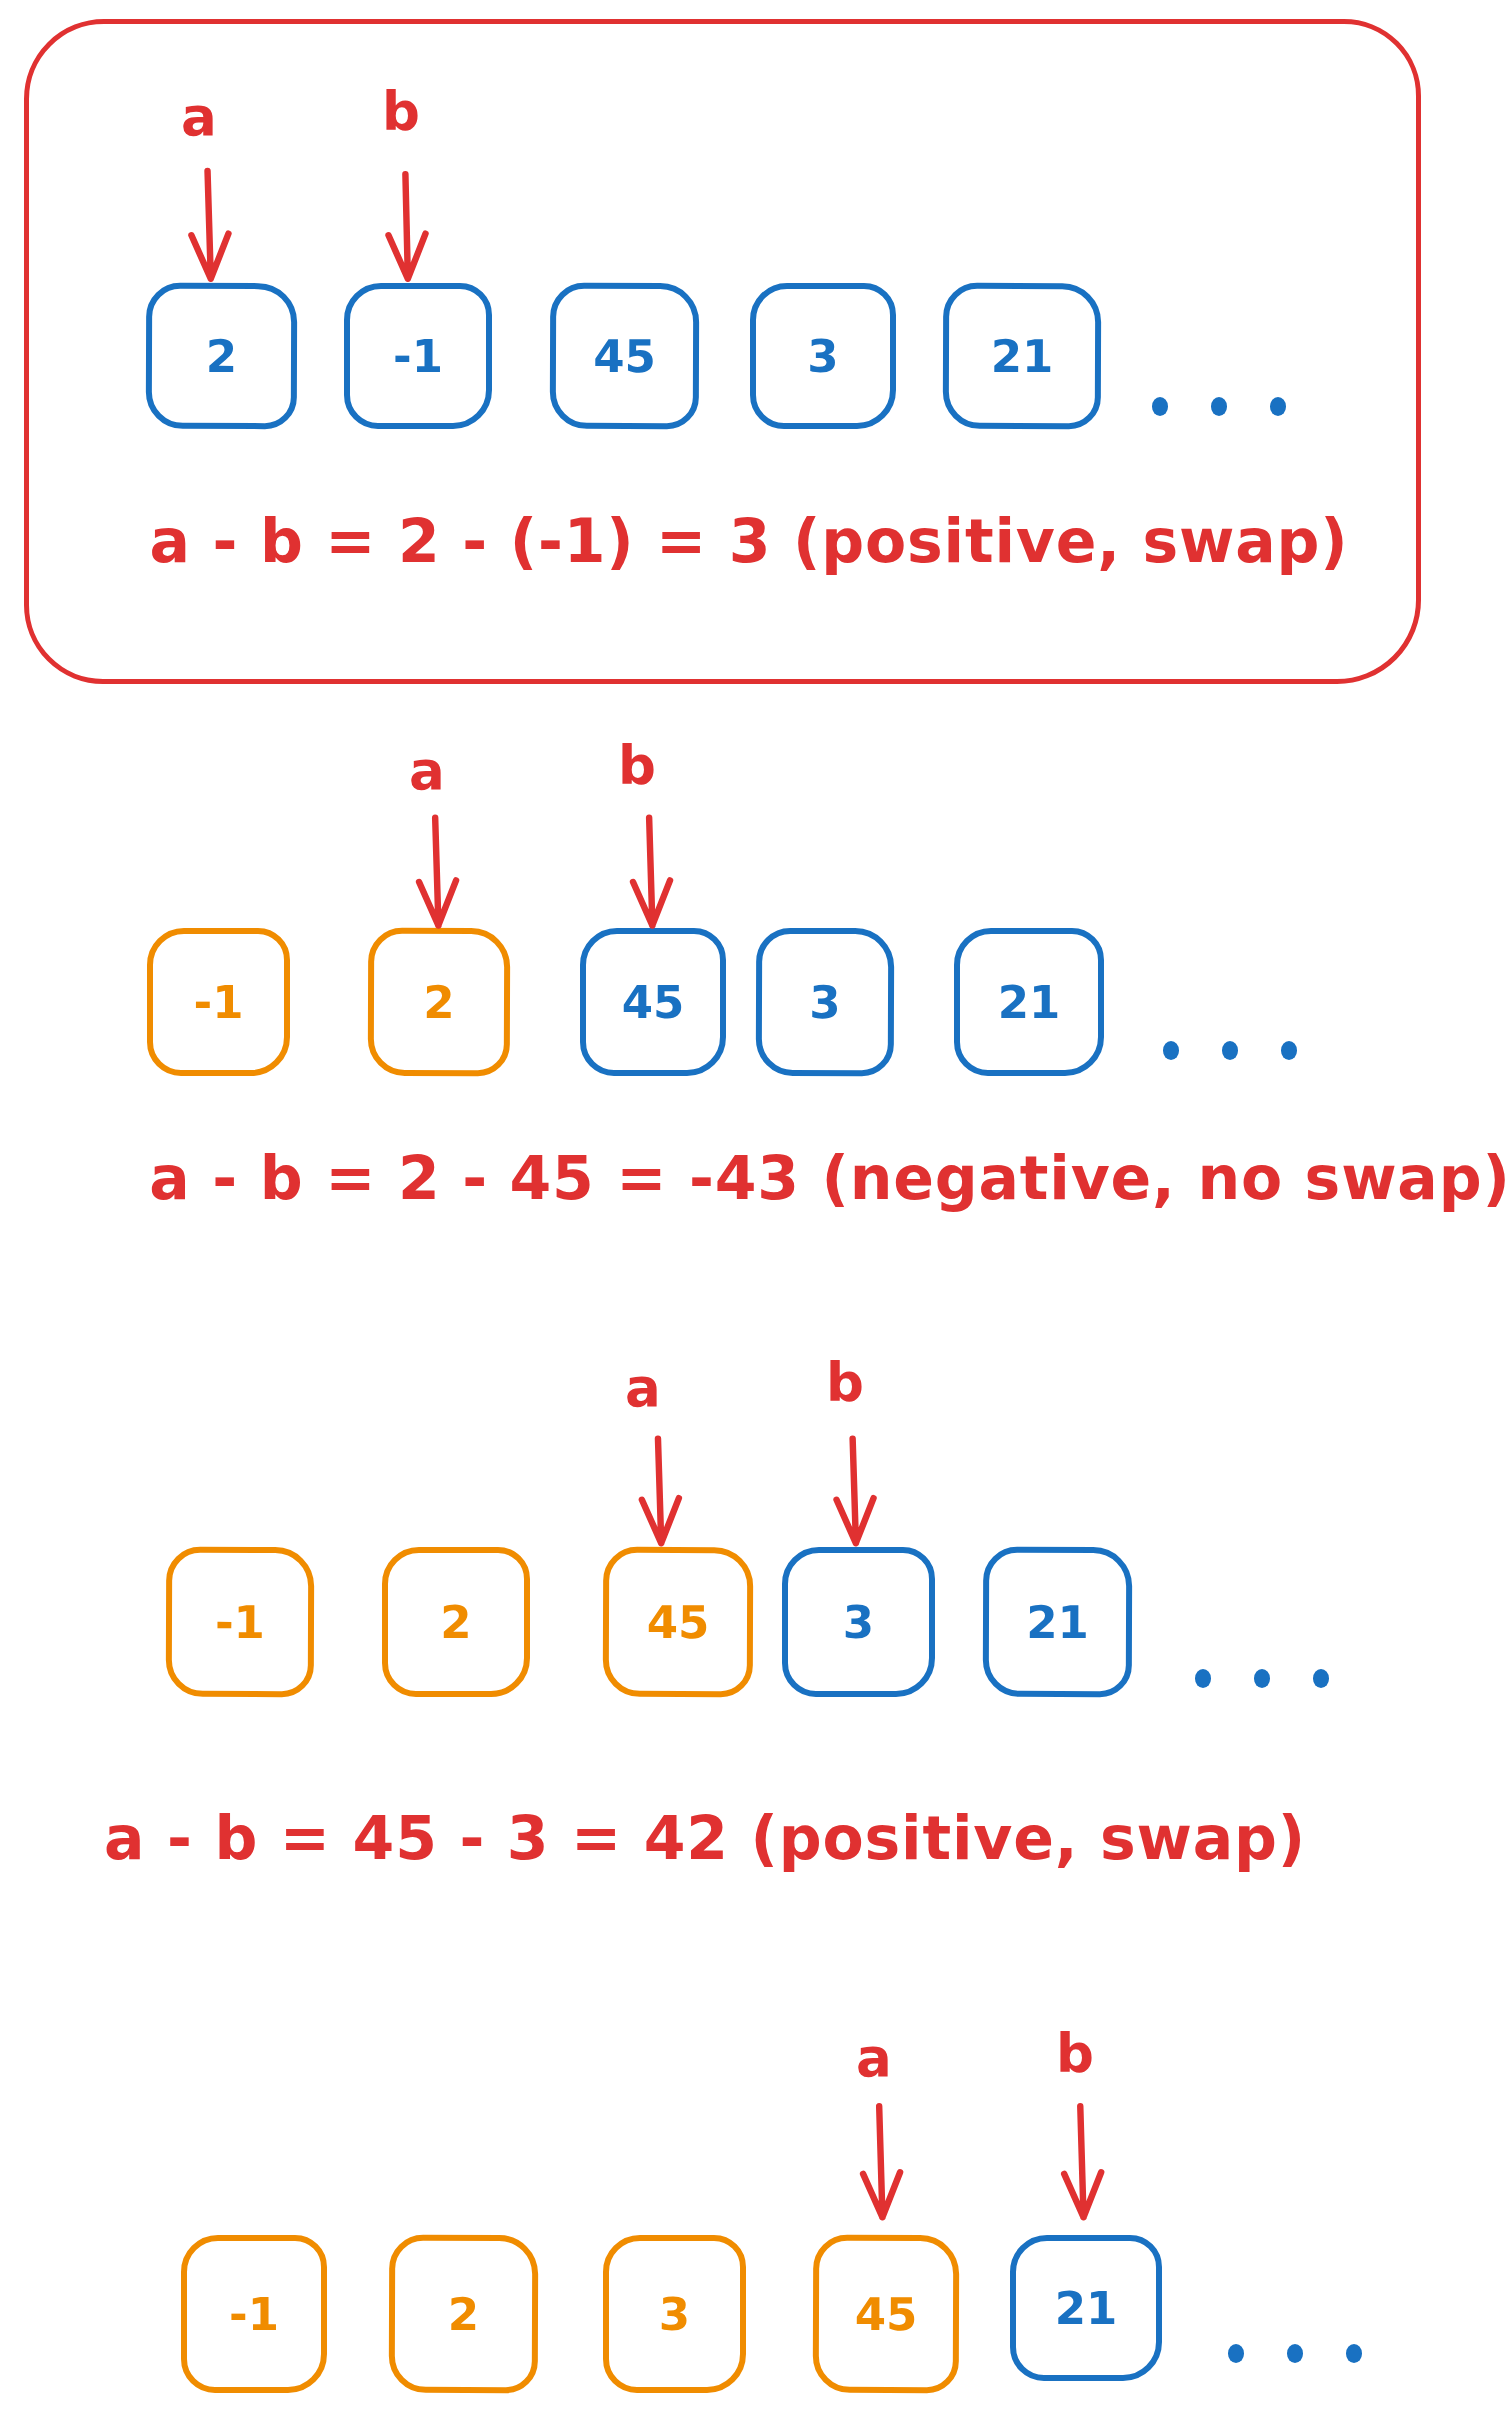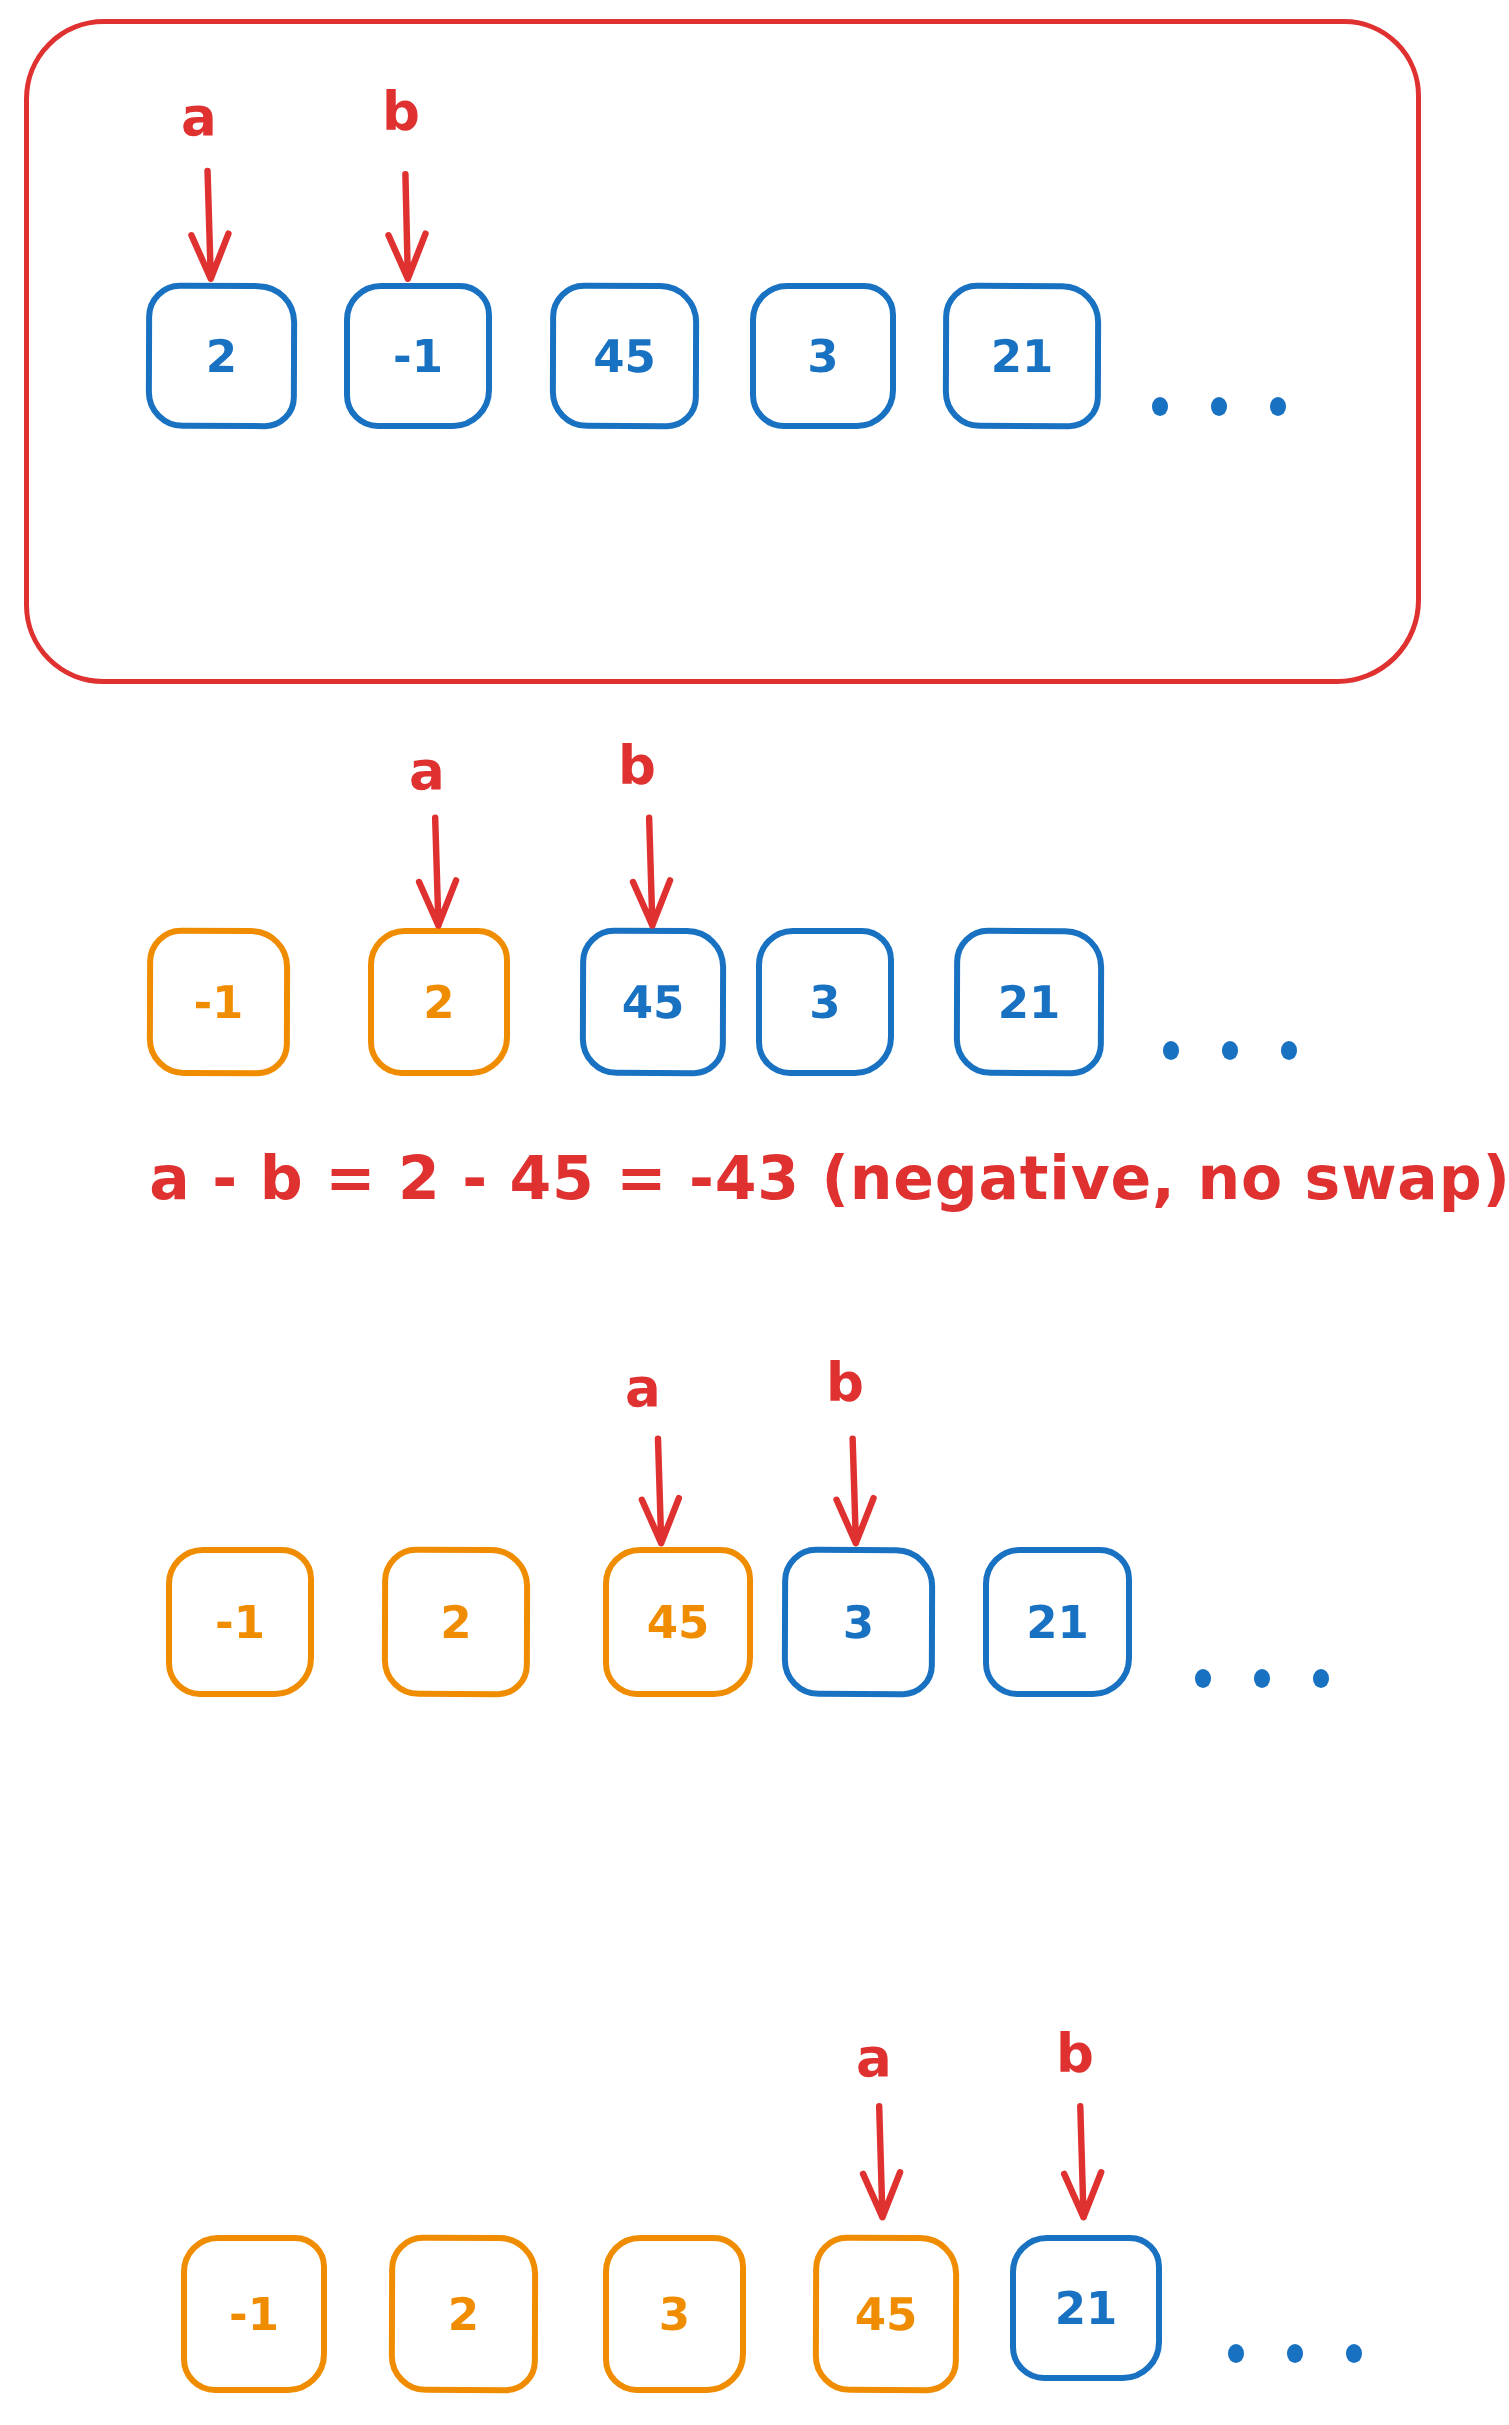--- a/index.html
+++ b/index.html
@@ -98,20 +98,21 @@
   <div class="cell blue" style="left:943px; top:283px; width:158px; height:146px;">
       <span>21</span>
     </div>
 
   <div class="dots" style="left:1152px; top:397px;" title="...">
     <span class="dot"></span>
     <span class="dot"></span>
     <span class="dot"></span>
   </div>
 
+  <div class="eq" style="left:749px; top:505px;">a - b = 2 - (-1) = 3 (positive, swap)</div>
 
   <div class="ptr" style="left:395px; top:744px;">a</div>
   <div class="ptr" style="left:605px; top:739px;">b</div>
 
   <div class="cell orange" style="left:147px; top:928px; width:143px; height:148px;">
       <span>-1</span>
     </div>
   <div class="cell orange" style="left:368px; top:928px; width:142px; height:148px;">
       <span>2</span>
     </div>
@@ -151,20 +152,21 @@
   <div class="cell blue" style="left:983px; top:1547px; width:149px; height:150px;">
       <span>21</span>
     </div>
 
   <div class="dots" style="left:1195px; top:1669px;" title="...">
     <span class="dot"></span>
     <span class="dot"></span>
     <span class="dot"></span>
   </div>
 
+  <div class="eq" style="left:705px; top:1802px;">a - b = 45 - 3 = 42 (positive, swap)</div>
 
   <div class="ptr" style="left:842px; top:2031px;">a</div>
   <div class="ptr" style="left:1043px; top:2027px;">b</div>
 
   <div class="cell orange" style="left:181px; top:2235px; width:146px; height:158px;">
       <span>-1</span>
     </div>
   <div class="cell orange" style="left:389px; top:2235px; width:149px; height:158px;">
       <span>2</span>
     </div>

